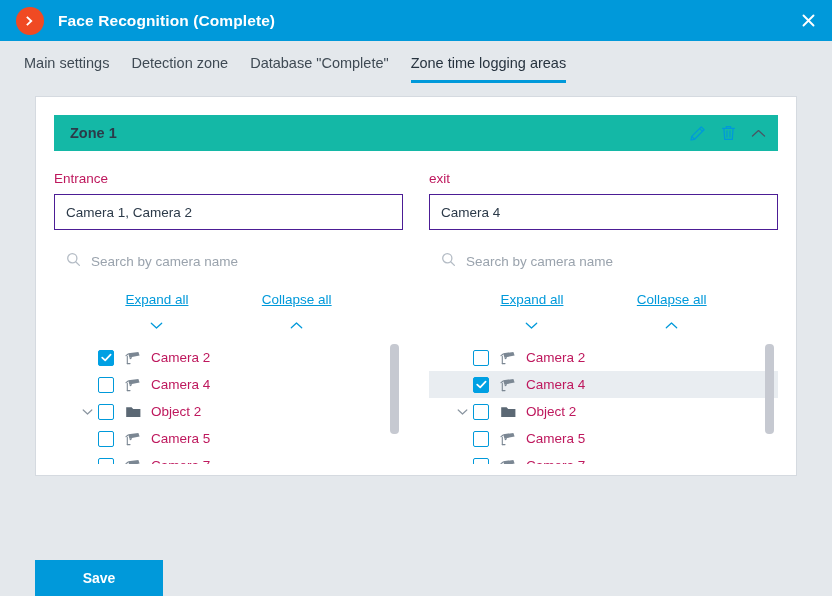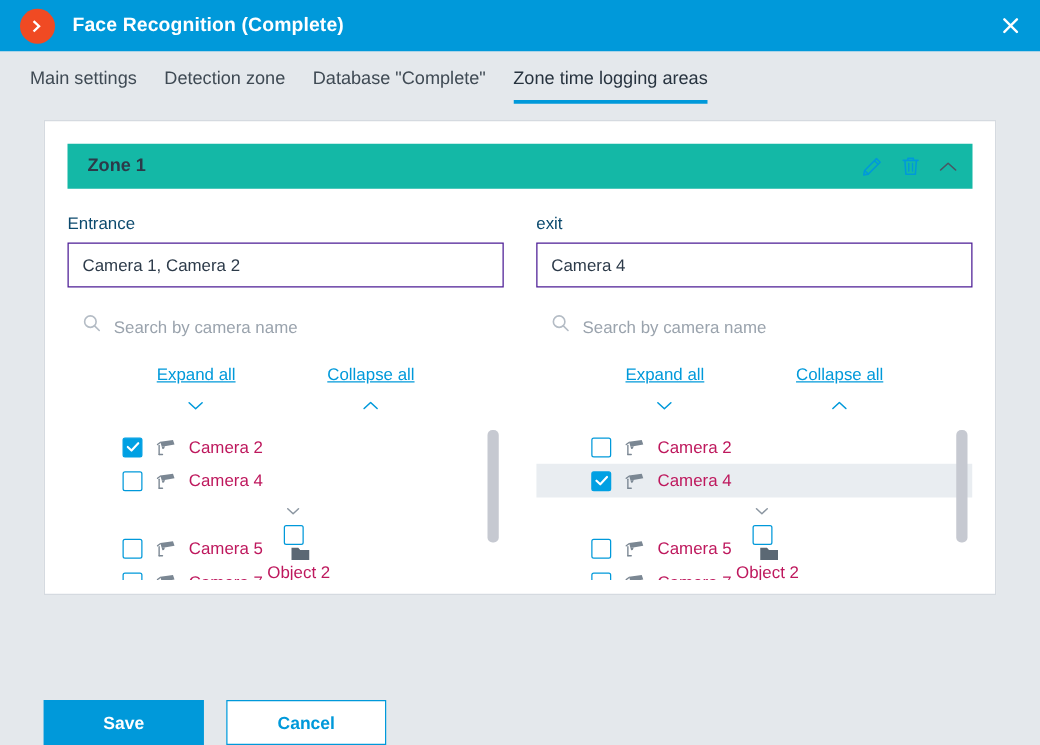--- a/index.html
+++ b/index.html
@@ -92,21 +92,21 @@
     font-weight: bold;
     color: #2c3a49;
   }
   .zone-actions { margin-left: auto; display: flex; align-items: center; gap: 14px; }
   .icon-btn { cursor: pointer; display: flex; align-items: center; justify-content: center; }
 
   
   .cols { display: flex; padding: 0 18px; gap: 26px; }
   .col { flex: 1 1 0; min-width: 0; }
   .field-label {
-    font-size: 13.5px; color: #0c4a6e;
+    font-size: 13.5px; color: #be185d;
     margin: 20px 0 8px 0;
   }
   .text-input {
     width: 100%; height: 36px;
     border: 1px solid #4c1d95;
     background: #fff;
     font-family: "Liberation Sans", sans-serif;
     font-size: 13.5px;
     color: #2c3a49;
     padding: 0 11px;
@@ -151,21 +151,21 @@
     height: 120px;
     overflow: hidden;
   }
   .tree-row {
     display: flex; align-items: center;
     height: 27px;
     cursor: pointer;
     padding-right: 10px;
   }
   .tree-row.hover { background: #e9edf1; }
-  .indent-0 { padding-left: 22px; flex-direction: column; }
+  .indent-0 { padding-left: 22px; }
   .indent-1 { padding-left: 44px; }
   .twisty {
     width: 22px; display: flex; align-items: center; justify-content: center;
     flex: 0 0 22px; cursor: pointer;
   }
   .cb {
     width: 16px; height: 16px;
     border: 1.6px solid #0099da;
     background: #fff;
     border-radius: 2px;
@@ -496,16 +496,15 @@
             </div>
           </div>
         </div>
 
       </div>
     </div>
   </div>
 
   <div class="footer">
     <div class="btn btn-primary">Save</div>
-    <div class="btn btn-secondary">Cancel</div>
   </div>
 
 </div>
 
 </body></html>

